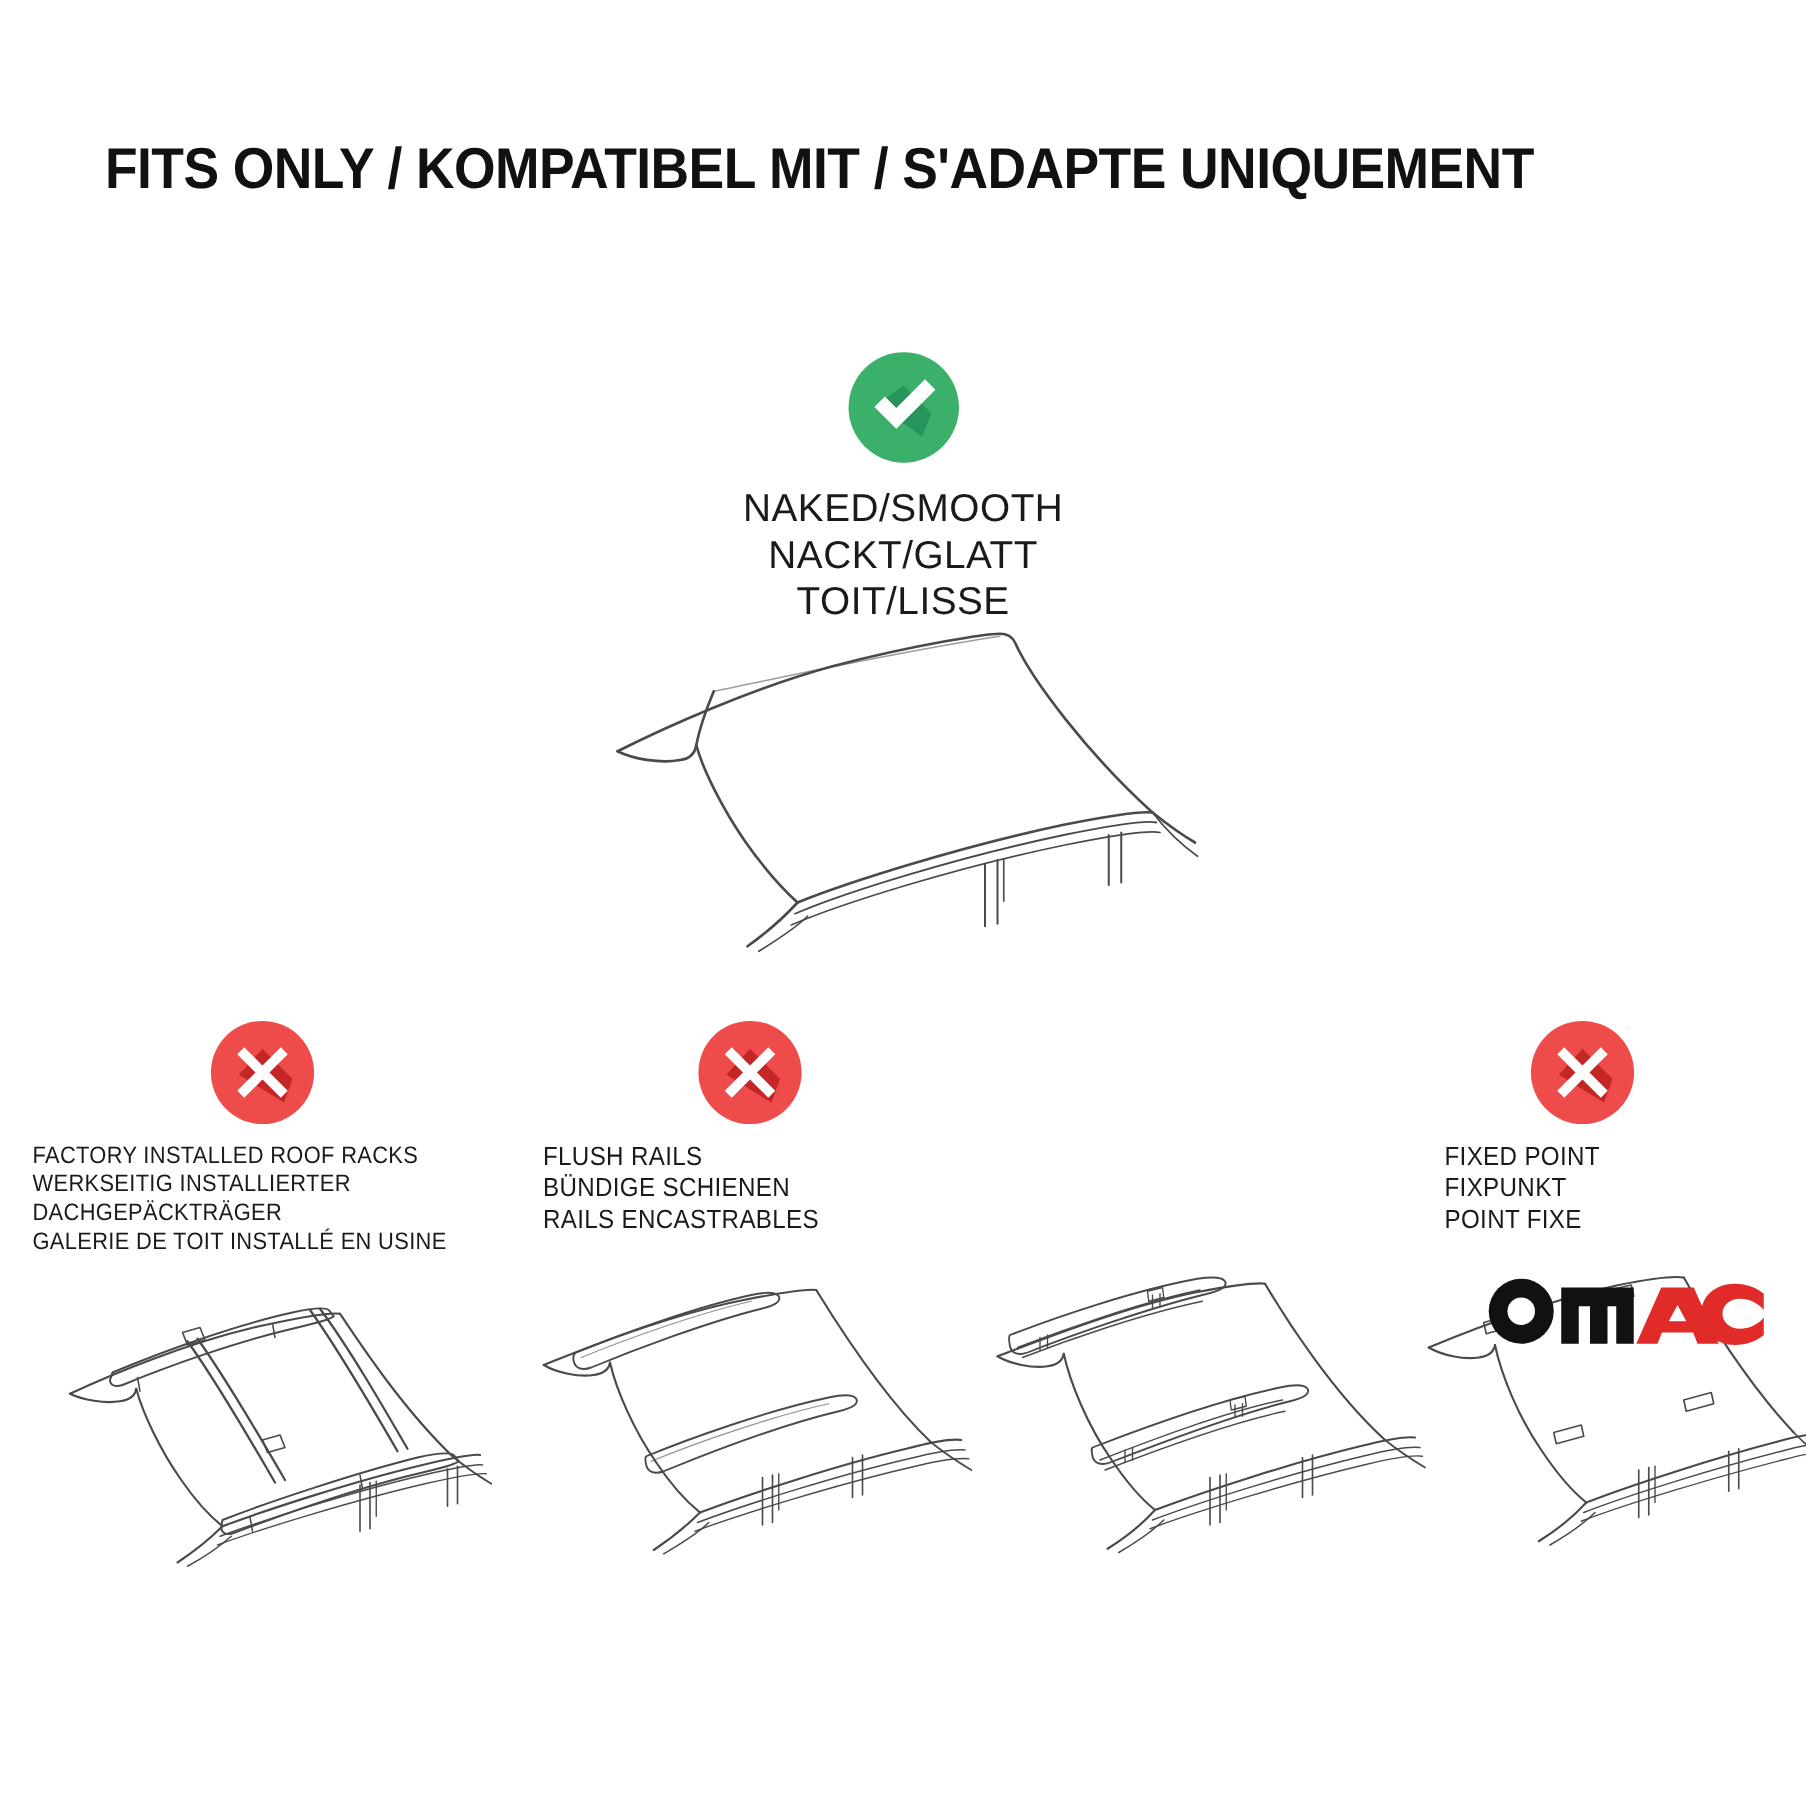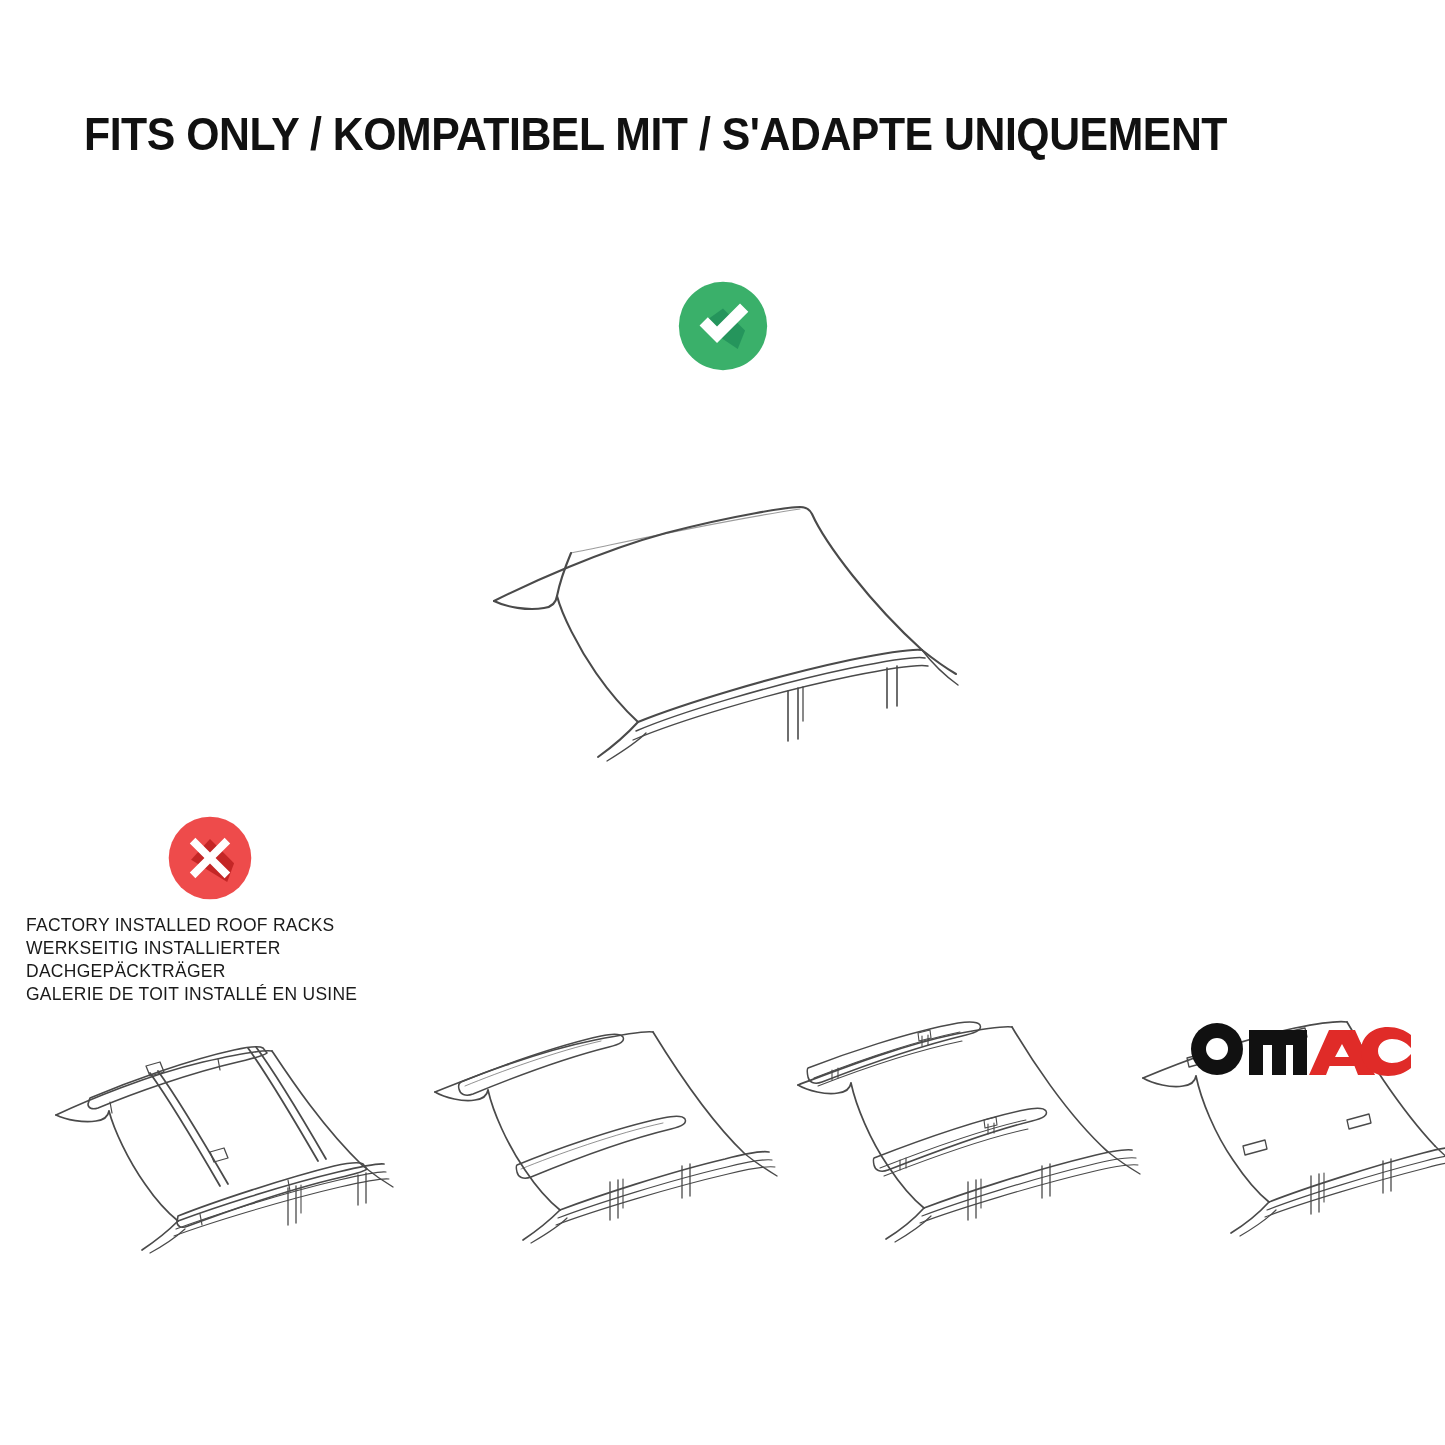--- a/index.html
+++ b/index.html
@@ -127,20 +127,25 @@
   <div class="title">FITS ONLY / KOMPATIBEL MIT / S'ADAPTE UNIQUEMENT</div>
 
   <div class="good-block">
 
     <svg class="check-icon" viewBox="0 0 100 100">
       <circle cx="50" cy="50" r="48" fill="#3ab06a"></circle>
       <path d="M50 31 L74 55 L66 75 L26 48 Z" fill="#1d8a57" opacity="0.72"></path>
       <path d="M24.5 49.5 L33.5 40.5 L43.5 50.5 L68.5 25.5 L77.5 34.5 L43.5 68.5 Z" fill="#ffffff"></path>
     </svg>
 
+    <div class="good-label">
+      <div>NAKED/SMOOTH</div>
+      <div>NACKT/GLATT</div>
+      <div>TOIT/LISSE</div>
+    </div>
   </div>
 
   <svg class="good-roof" viewBox="0 0 520 270">
     <g fill="none" stroke="#4a4a4a" stroke-width="2.1" stroke-linejoin="round" stroke-linecap="round">
 
       <path d="M24 106 C60 88 130 56 196 38 C265 20 320 12 330 12
                C336 12 340 15 342 19
                C355 48 400 108 452 155"></path>
       <path d="M24 106 C36 112 58 116 74 113 C82 112 86 108 87 101
                C90 86 96 70 101 58"></path>
@@ -178,22 +183,48 @@
                  L50 56.5 L33 73.5 L26.5 67 L43.5 50 L26.5 33.0 Z" fill="#ffffff"></path>
       </svg>
       <div class="bad-label">
         <div>FACTORY INSTALLED ROOF RACKS</div>
         <div>WERKSEITIG INSTALLIERTER</div>
         <div>DACHGEPÄCKTRÄGER</div>
         <div>GALERIE DE TOIT INSTALLÉ EN USINE</div>
       </div>
     </div>
 
-
-
+    <div class="col col-1">
+      <svg class="x-icon" viewBox="0 0 100 100">
+        <circle cx="50" cy="50" r="48" fill="#ee4b4b"></circle>
+        <path d="M50 28 L78 56 L70 78 L28 52 Z" fill="#b91c1c" opacity="0.78"></path>
+        <path d="M33.0 26.5 L50 43.5 L67 26.5 L73.5 33.0 L56.5 50 L73.5 67 L67 73.5
+                 L50 56.5 L33 73.5 L26.5 67 L43.5 50 L26.5 33.0 Z" fill="#ffffff"></path>
+      </svg>
+      <div class="bad-label">
+        <div>FLUSH RAILS</div>
+        <div>BÜNDIGE SCHIENEN</div>
+        <div>RAILS ENCASTRABLES</div>
+      </div>
+    </div>
+
+
+    <div class="col col-3">
+      <svg class="x-icon" viewBox="0 0 100 100">
+        <circle cx="50" cy="50" r="48" fill="#ee4b4b"></circle>
+        <path d="M50 28 L78 56 L70 78 L28 52 Z" fill="#b91c1c" opacity="0.78"></path>
+        <path d="M33.0 26.5 L50 43.5 L67 26.5 L73.5 33.0 L56.5 50 L73.5 67 L67 73.5
+                 L50 56.5 L33 73.5 L26.5 67 L43.5 50 L26.5 33.0 Z" fill="#ffffff"></path>
+      </svg>
+      <div class="bad-label">
+        <div>FIXED POINT</div>
+        <div>FIXPUNKT</div>
+        <div>POINT FIXE</div>
+      </div>
+    </div>
   </div>
 
   <div class="roofs">
 
     <svg class="roof roof-0" viewBox="0 0 390 235">
       <g fill="none" stroke="#4a4a4a" stroke-width="1.7" stroke-linejoin="round" stroke-linecap="round">
 
         <path d="M18 95 C50 80 110 55 165 42 C205 33 228 30 234 31"></path>
         <path d="M18 95 C28 100 46 103 58 101 C66 100 70 97 71 91"></path>
         <path d="M71 91 C76 110 90 140 107 164 C118 180 130 193 140 201"></path>

